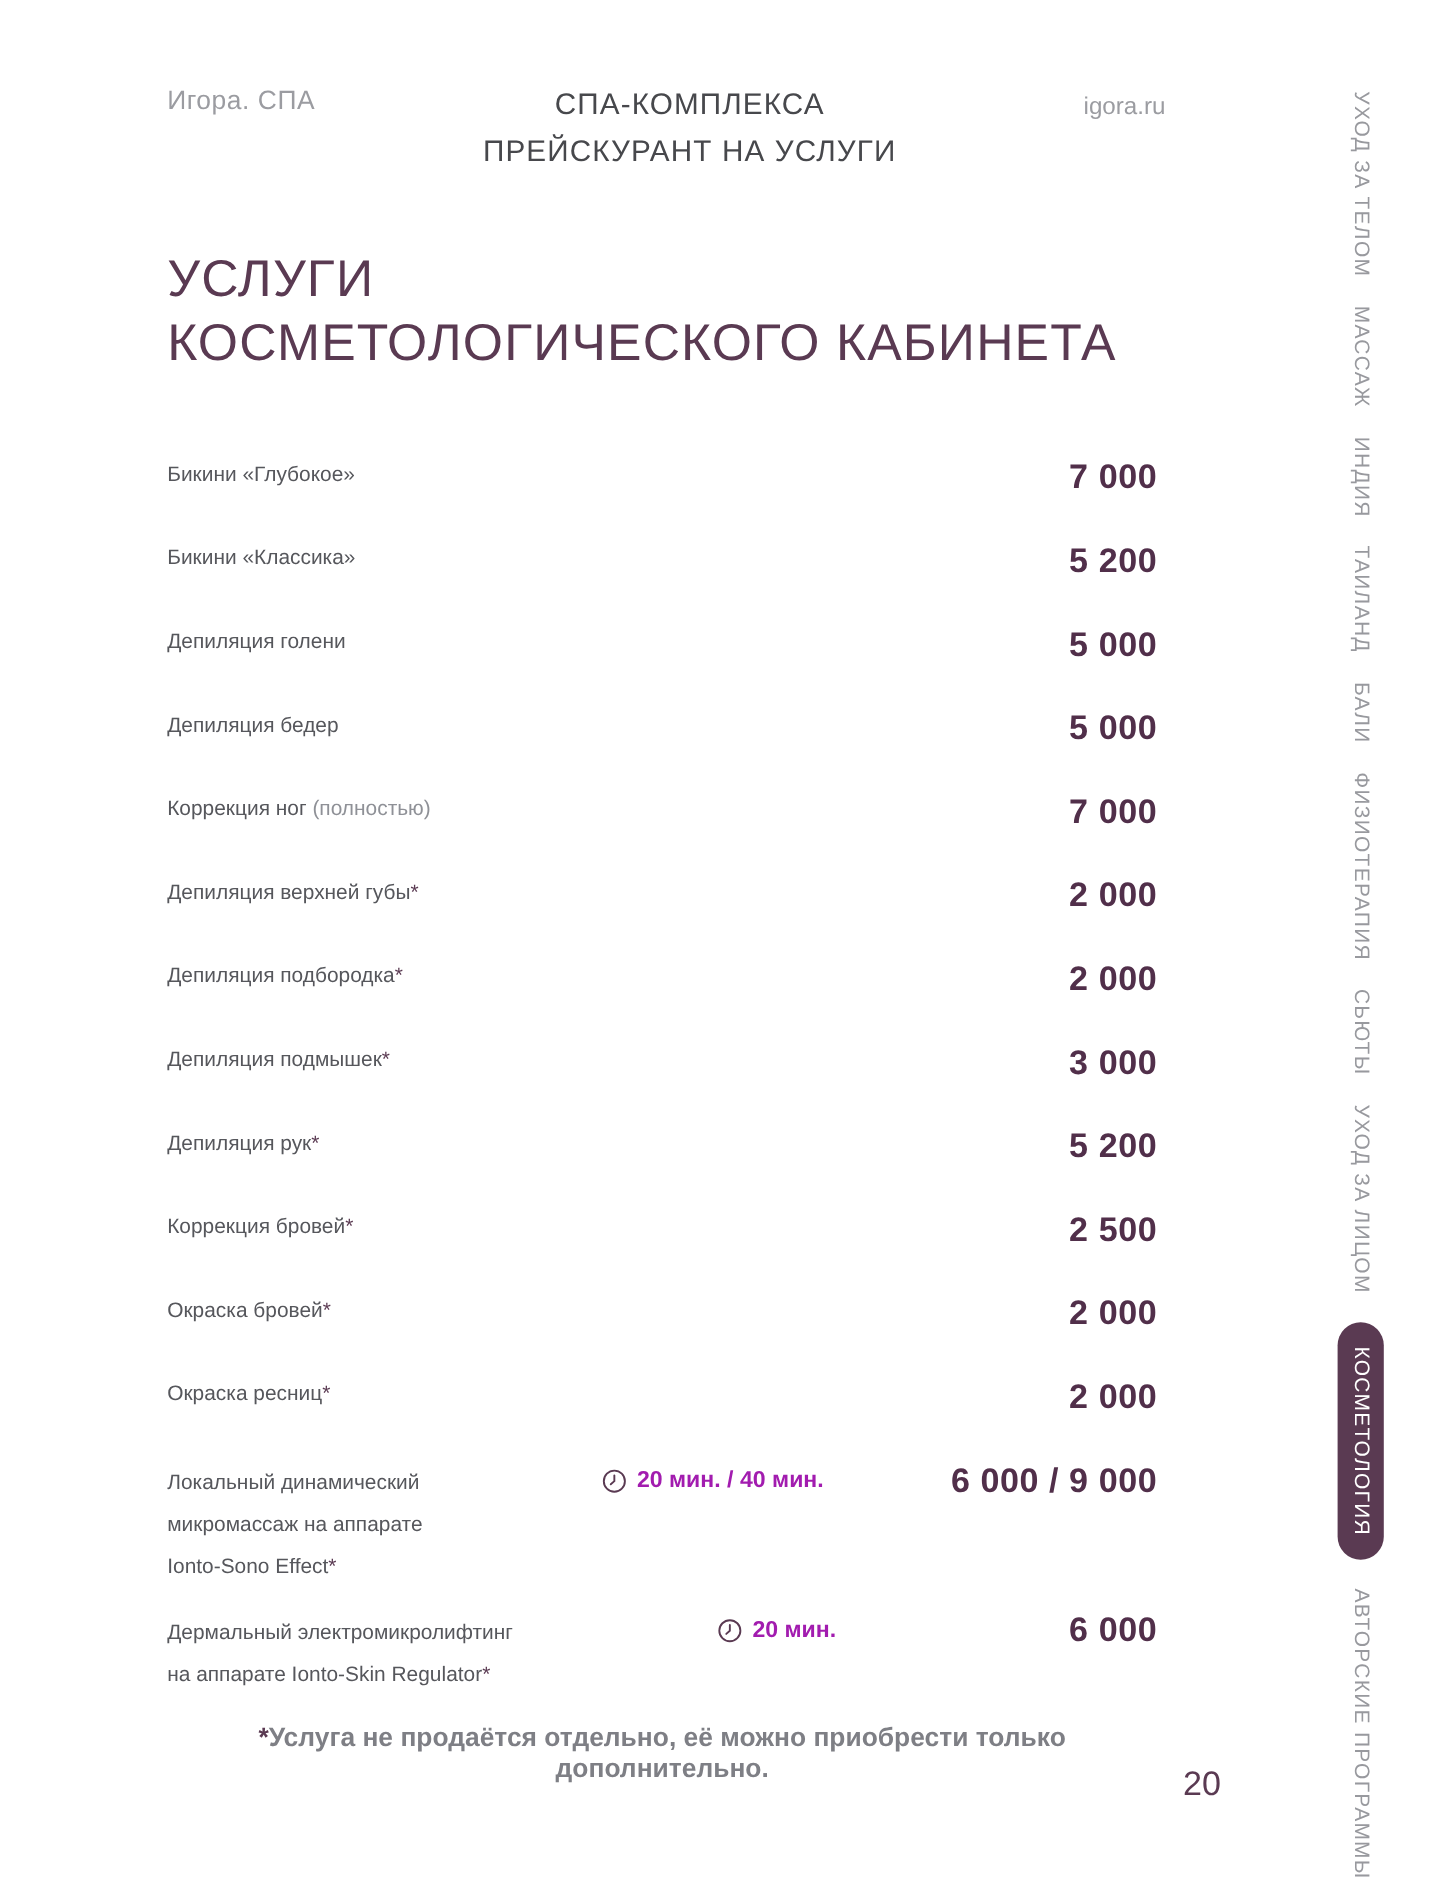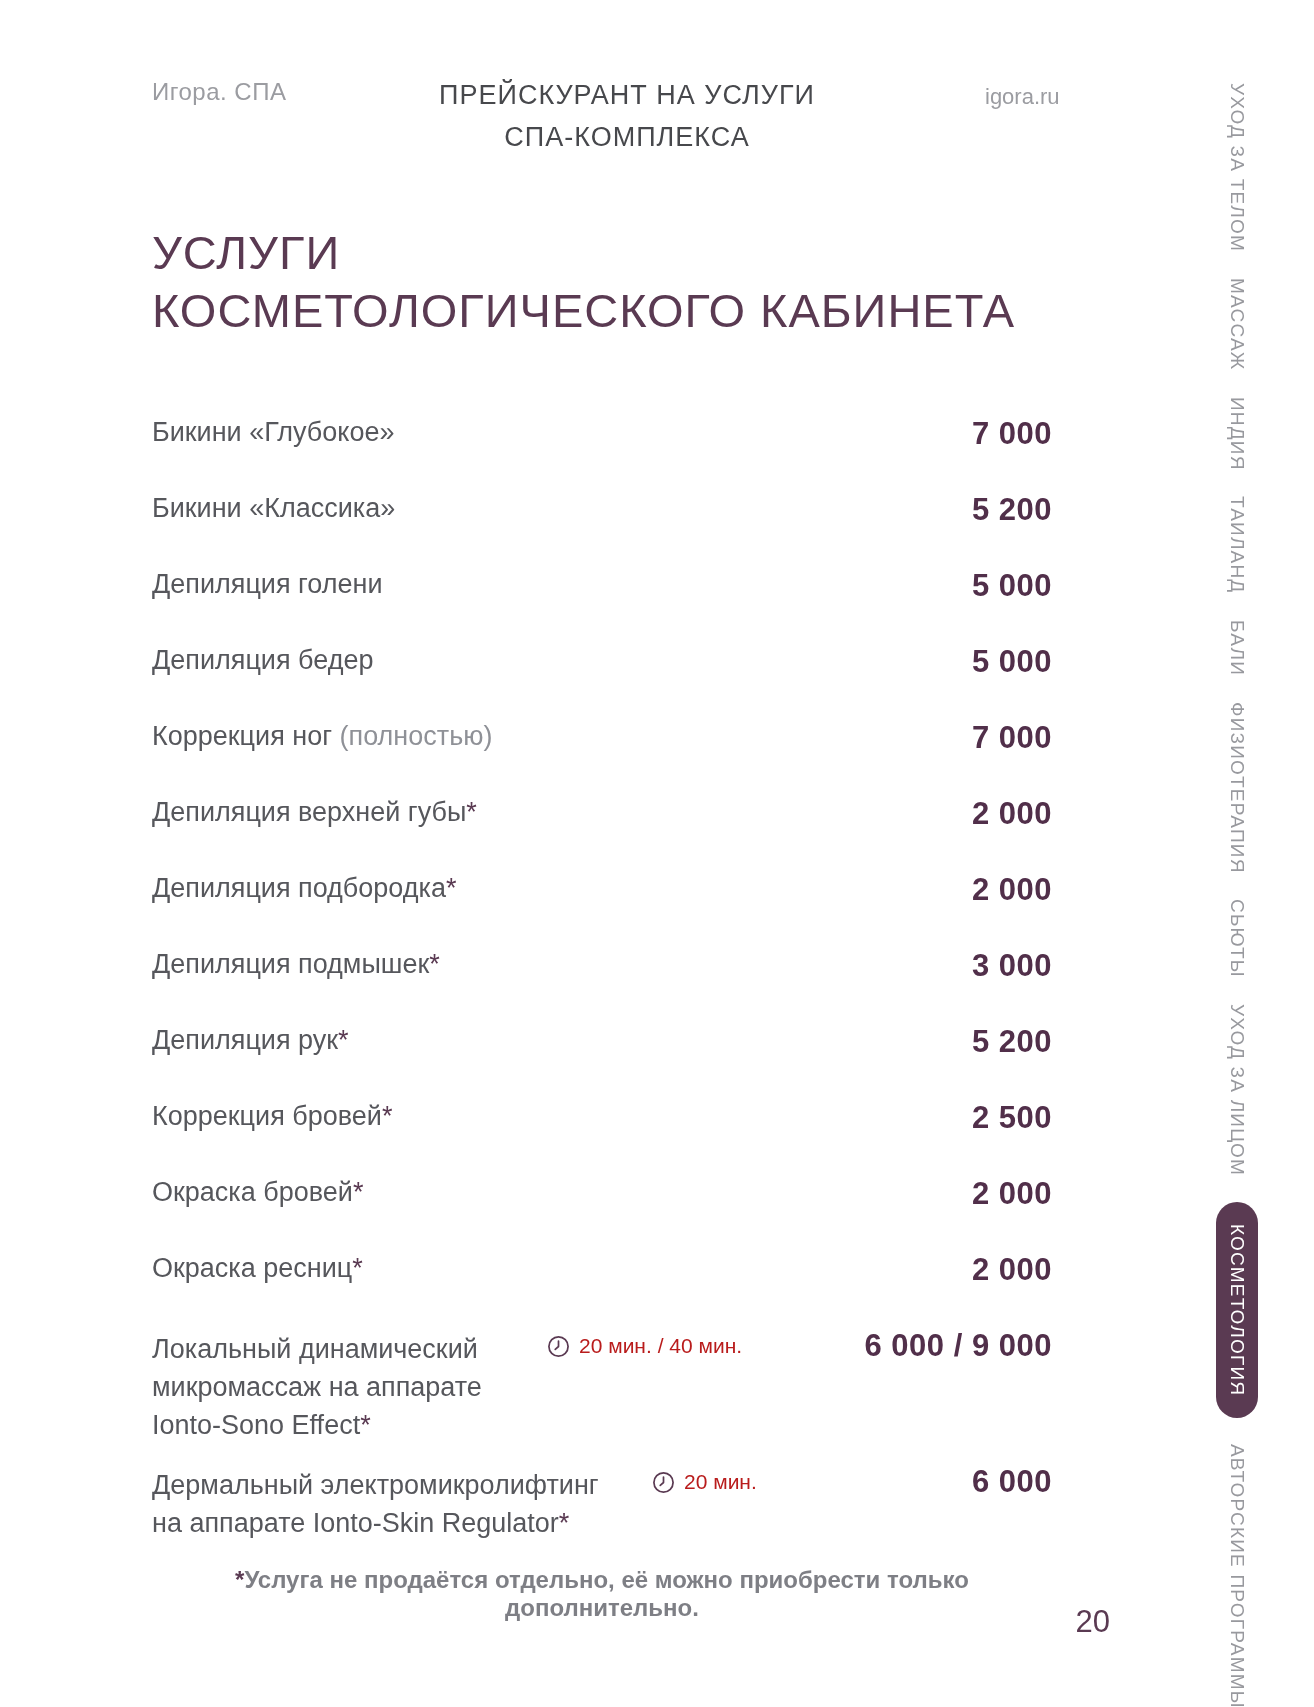--- a/index.html
+++ b/index.html
@@ -21,26 +21,26 @@
   .header-brand{position:absolute;left:152px;top:78px;font-size:24px;color:var(--muted_gray);letter-spacing:.5px;}
   .header-title{position:absolute;left:357px;top:74px;width:540px;text-align:center;
     font-size:27px;color:var(--header_dark_gray);line-height:42px;letter-spacing:1px;}
   .header-site{position:absolute;left:985px;top:84px;font-size:22px;color:var(--muted_gray);}
   
   .page-title{position:absolute;left:152px;top:224px;font-size:47px;font-weight:300;
     color:var(--accent_plum);line-height:58px;letter-spacing:1px;}
   
   .service-list{position:absolute;left:152px;top:418px;width:900px;}
   .service-row{position:relative;margin-bottom:48px;min-height:28px;}
-  .service-label{font-size:27px;color:var(--label_gray);max-width:560px;line-height:28px;}
+  .service-label{font-size:19px;color:var(--label_gray);max-width:560px;line-height:28px;}
   .service-row.multiline .service-label{line-height:38px;}
   .label-note{color:var(--note_gray);}
   .asterisk{color:var(--accent_plum);}
   .service-duration{position:absolute;top:4px;display:flex;align-items:center;gap:9px;
-    font-size:21px;color:#b91c1c;white-space:nowrap;}
+    font-size:21px;color:#a21caf;white-space:nowrap;font-weight:bold;}
   .row-13 .service-duration{left:395px;}
   .row-14 .service-duration{left:500px;}
   .row-13{margin-bottom:22px;}
   .row-14{margin-bottom:0;}
   .clock{width:23px;height:23px;stroke:var(--accent_plum);fill:none;stroke-width:1.8;stroke-linecap:round;stroke-linejoin:round;}
   .service-price{position:absolute;right:0;top:-2px;font-size:31px;font-weight:700;
     color:var(--price_plum);letter-spacing:.5px;white-space:nowrap;}
   
   .footnote{position:absolute;left:152px;top:1566px;width:900px;text-align:center;
     font-size:24px;font-weight:700;color:var(--footnote_gray);}
@@ -53,22 +53,22 @@
   .sidebar-item{writing-mode:vertical-rl;font-size:19px;letter-spacing:1.2px;
     color:#98999e;white-space:nowrap;cursor:pointer;}
   .sidebar-item.active{background:var(--accent_plum);color:#ffffff;border-radius:22px;
     padding:22px 10px;}
 </style>
 </head>
 <body>
 
 <div class="header-brand">Игора. СПА</div>
 <div class="header-title">
+  <div>СПА-КОМПЛЕКСА</div>
   <div>ПРЕЙСКУРАНТ НА УСЛУГИ</div>
-  <div>СПА-КОМПЛЕКСА</div>
 </div>
 <div class="header-site">igora.ru</div>
 
 <div class="page-title">
   <div>УСЛУГИ</div>
   <div>КОСМЕТОЛОГИЧЕСКОГО КАБИНЕТА</div>
 </div>
 
 <div class="service-list" id="service-list">
     <div class="service-row row-1">

